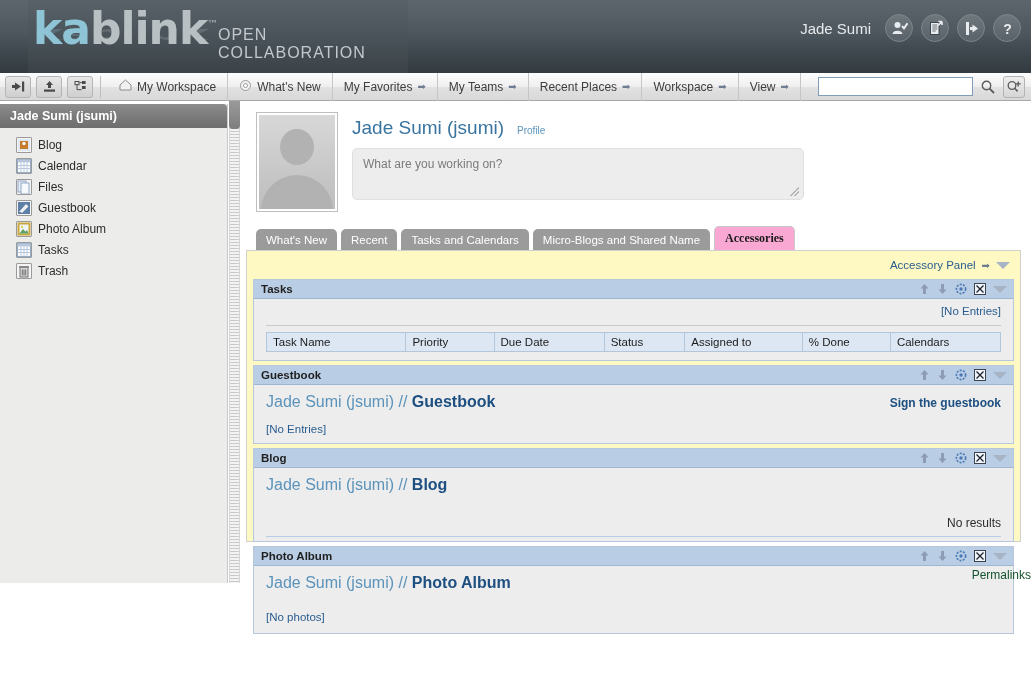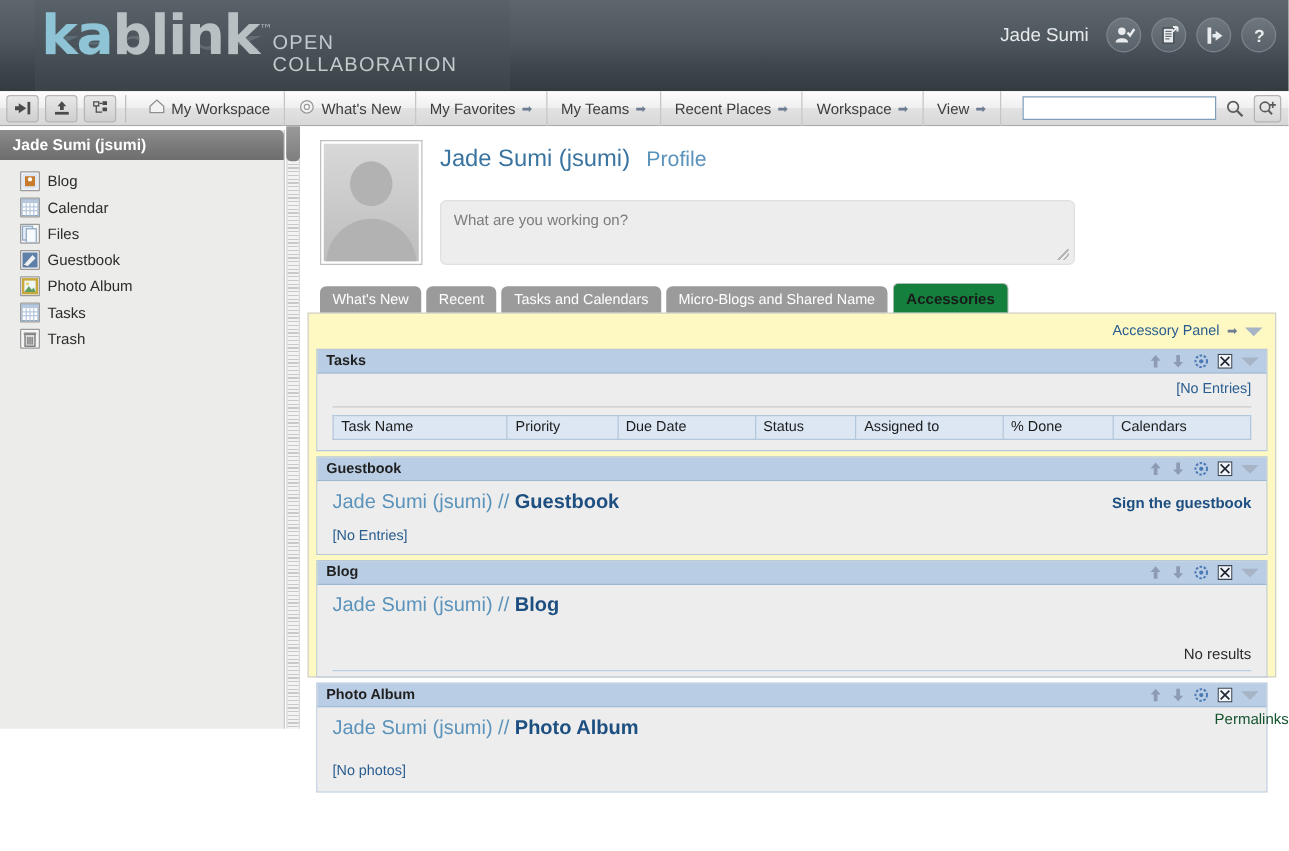--- a/index.html
+++ b/index.html
@@ -190,23 +190,23 @@
     background: #b2b2b2;
   }
   #avatar-body {
     position: absolute; left: 50%; bottom: -14px; transform: translateX(-50%);
     width: 72px; height: 48px; border-radius: 42px 42px 0 0;
     background: #b2b2b2;
   }
   #profile-right { flex: 1; padding-right: 20px; }
   #profile-name-row { display: flex; align-items: baseline; gap: 13px; padding-top: 5px;}
   #profile-name { font-size: 19px; color: #3a74a0; font-weight: normal; }
-  #profile-link { font-size: 17px; color: #5b93bb; cursor: pointer; }
+  #profile-link { font-size: 10px; color: #5b93bb; cursor: pointer; }
   #status-box {
-    margin-top: 21px; height: 52px; width: 508px;
+    margin-top: 9px; height: 52px; width: 452px;
     background: #ededed; border: 1px solid #e0e0e0; border-radius: 5px;
     position: relative;
     padding: 8px 10px; color: #7b7b7b; font-size: 12px;
   }
   #status-grip {
     position: absolute; right: 4px; bottom: 3px;
     width: 9px; height: 9px; cursor: se-resize;
     background:
       linear-gradient(135deg, transparent 45%, #b5b5b5 45%, #b5b5b5 58%, transparent 58%),
       linear-gradient(135deg, transparent 70%, #b5b5b5 70%, #b5b5b5 83%, transparent 83%);
@@ -219,23 +219,24 @@
     height: 24px;
   }
   .tab {
     height: 21px; padding: 0 10px;
     display: flex; align-items: center;
     background: #9b9b9b; color: #ffffff;
     border-radius: 5px 5px 0 0;
     font-size: 11.5px; cursor: pointer; white-space: nowrap;
   }
   .tab.active {
-    background: #15803d; color: #1a1a1a; font-weight: bold;
+    background: #f9a8d4; color: #1a1a1a; font-weight: bold;
     height: 24px; border: 1px solid #c8c8c8; border-bottom: none;
     font-size: 12px;
+    font-family: Liberation Serif, serif;
   }
 
   
   #accessory-region {
     margin: 0 10px 0 0;
     background: #fef9c3;
     border: 1px solid #cfcfcf;
     border-top: 1px solid #cfcfcf;
     padding: 4px 6px 8px 6px;
     height: 292px;

